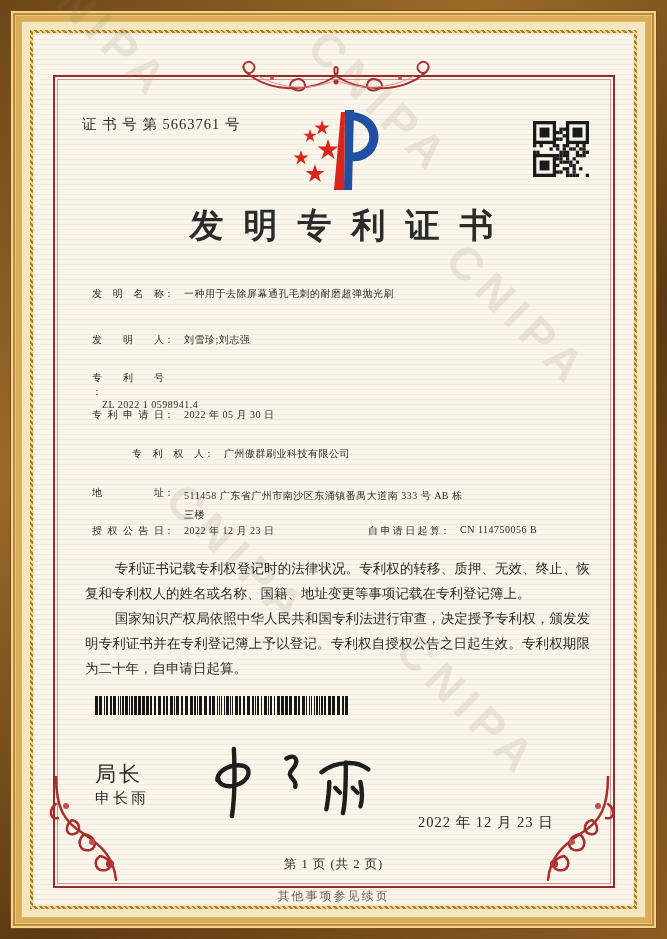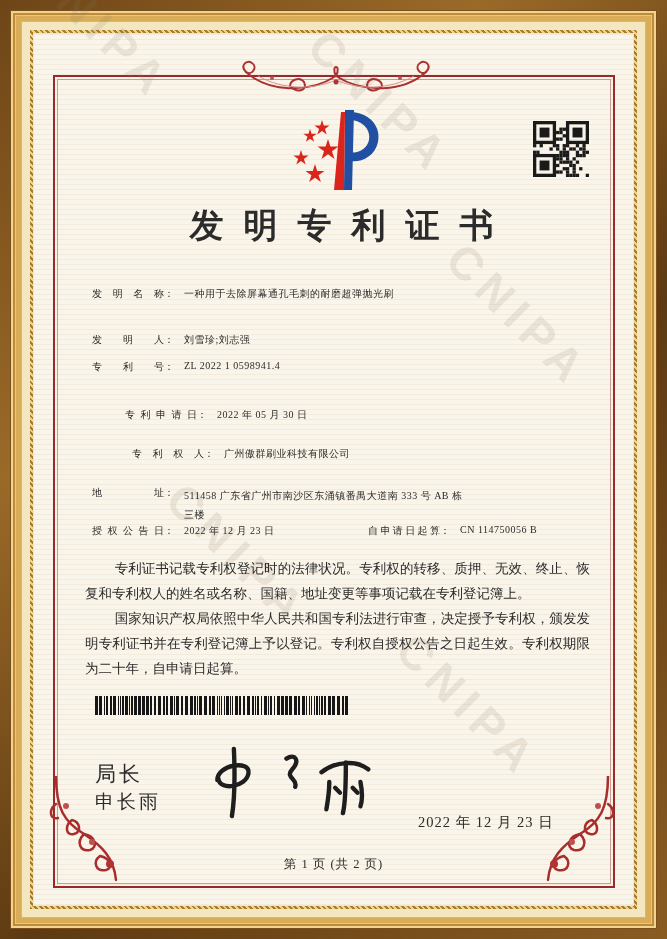--- a/index.html
+++ b/index.html
@@ -37,21 +37,21 @@
   .f-colon{display:inline-block;}
   .f-value{margin-left:10px;letter-spacing:.5px;}
   .addr-wrap{white-space:normal;width:400px;line-height:19px;}
   .grp2{position:absolute;left:276px;top:0;display:flex;white-space:nowrap;}
   .paras{left:85px;top:556px;width:505px;font-size:13.5px;line-height:25px;
       text-align:justify;}
   .paras p{margin:0;text-indent:2.2em;}
   .barcode{left:95px;top:696px;width:258px;height:19px;}
   .sig-title{left:95px;top:760px;font-size:21px;letter-spacing:3px;
       font-family:"Liberation Sans","DejaVu Sans",sans-serif;}
-  .sig-name{left:95px;top:789px;font-size:19px;letter-spacing:3px;
+  .sig-name{left:95px;top:789px;font-size:15px;letter-spacing:3px;
       font-family:"Liberation Sans","DejaVu Sans",sans-serif;}
   .sig-script{left:192px;top:740px;width:185px;height:82px;}
   .issue-date{left:418px;top:813px;font-size:14.5px;letter-spacing:1px;}
   .page-info{left:0;top:856px;width:100%;text-align:center;font-size:12.5px;letter-spacing:1px;}
   .cont-note{left:0;top:888px;width:100%;text-align:center;font-size:12px;color:#6b6257;
       letter-spacing:2px;}
   .orn{position:absolute;z-index:2;pointer-events:none;}
 </style>
 </head>
 <body>
@@ -111,20 +111,21 @@
       <path d="M48,58 C40,66 44,76 54,74 C62,72 60,60 48,58"></path>
       <path d="M64,80 C56,86 60,96 70,94 C78,92 74,82 64,80"></path>
       <path d="M36,44 C28,50 30,60 38,58 C46,56 44,46 36,44"></path>
       <path d="M20,28 C12,34 14,44 22,42"></path>
     </g>
     <circle cx="30" cy="30" r="3" fill="#c05050"></circle>
     <circle cx="56" cy="66" r="3" fill="#c05050"></circle>
     <circle cx="74" cy="88" r="4" fill="#b13434"></circle>
   </svg>
 
+  <div class="abs cert-no">证 书 号 第 5663761 号</div>
 
   <svg class="abs logo" viewBox="0 0 94 102">
 
     <path d="M57,8 L66,8 L64,88 L56,88 Z" fill="#2150a3"></path>
     <path d="M64,10 C84,12 93,26 90,40 C87,55 72,61 62,59 L62,50 C70,52 79,47 81,38 C83,28 75,19 63,18 Z" fill="#2150a3"></path>
 
     <path d="M53,10 L57,10 L56,88 L46,88 Z" fill="#d9251c"></path>
 
     <g fill="#d9251c">
       <path transform="translate(22,34) scale(7)" d="M0,-1 L0.22,-0.31 L0.95,-0.31 L0.36,0.12 L0.59,0.81 L0,0.38 L-0.59,0.81 L-0.36,0.12 L-0.95,-0.31 L-0.22,-0.31 Z"></path>
@@ -213,27 +214,27 @@
       <span class="f-colon">：</span>
     <span class="f-value">一种用于去除屏幕通孔毛刺的耐磨超弹抛光刷</span>
   </div>
 
   <div class="abs row" style="top:333px;font-family:Liberation Serif, serif;">
     <span class="f-label">发明人</span>
       <span class="f-colon">：</span>
     <span class="f-value">刘雪珍;刘志强</span>
   </div>
 
-  <div class="abs row" style="top:360px;">
+  <div class="abs row" style="top:371px;flex-direction:column;">
     <span class="f-label">专利号</span>
       <span class="f-colon">：</span>
     <span class="f-value">ZL 2022 1 0598941.4</span>
   </div>
 
-  <div class="abs row" style="top:408px;margin-left:33px;">
+  <div class="abs row" style="top:408px;">
     <span class="f-label">专利申请日</span>
       <span class="f-colon">：</span>
     <span class="f-value">2022 年 05 月 30 日</span>
   </div>
 
   <div class="abs row" style="top:447px;margin-left:40px;">
     <span class="f-label">专利权人</span>
       <span class="f-colon">：</span>
     <span class="f-value">广州傲群刷业科技有限公司</span>
   </div>
@@ -352,14 +353,15 @@
       <path d="M173,42 C175,52 175,61 173,67"></path>
       <path d="M147,48 L152,53"></path>
       <path d="M165,48 L170,53"></path>
     </g>
   </svg>
 
   <div class="abs issue-date">2022 年 12 月 23 日</div>
 
   <div class="abs page-info">第 1 页 (共 2 页)</div>
 
+  <div class="abs cont-note">其他事项参见续页</div>
 
 </div>
 
 </body></html>

